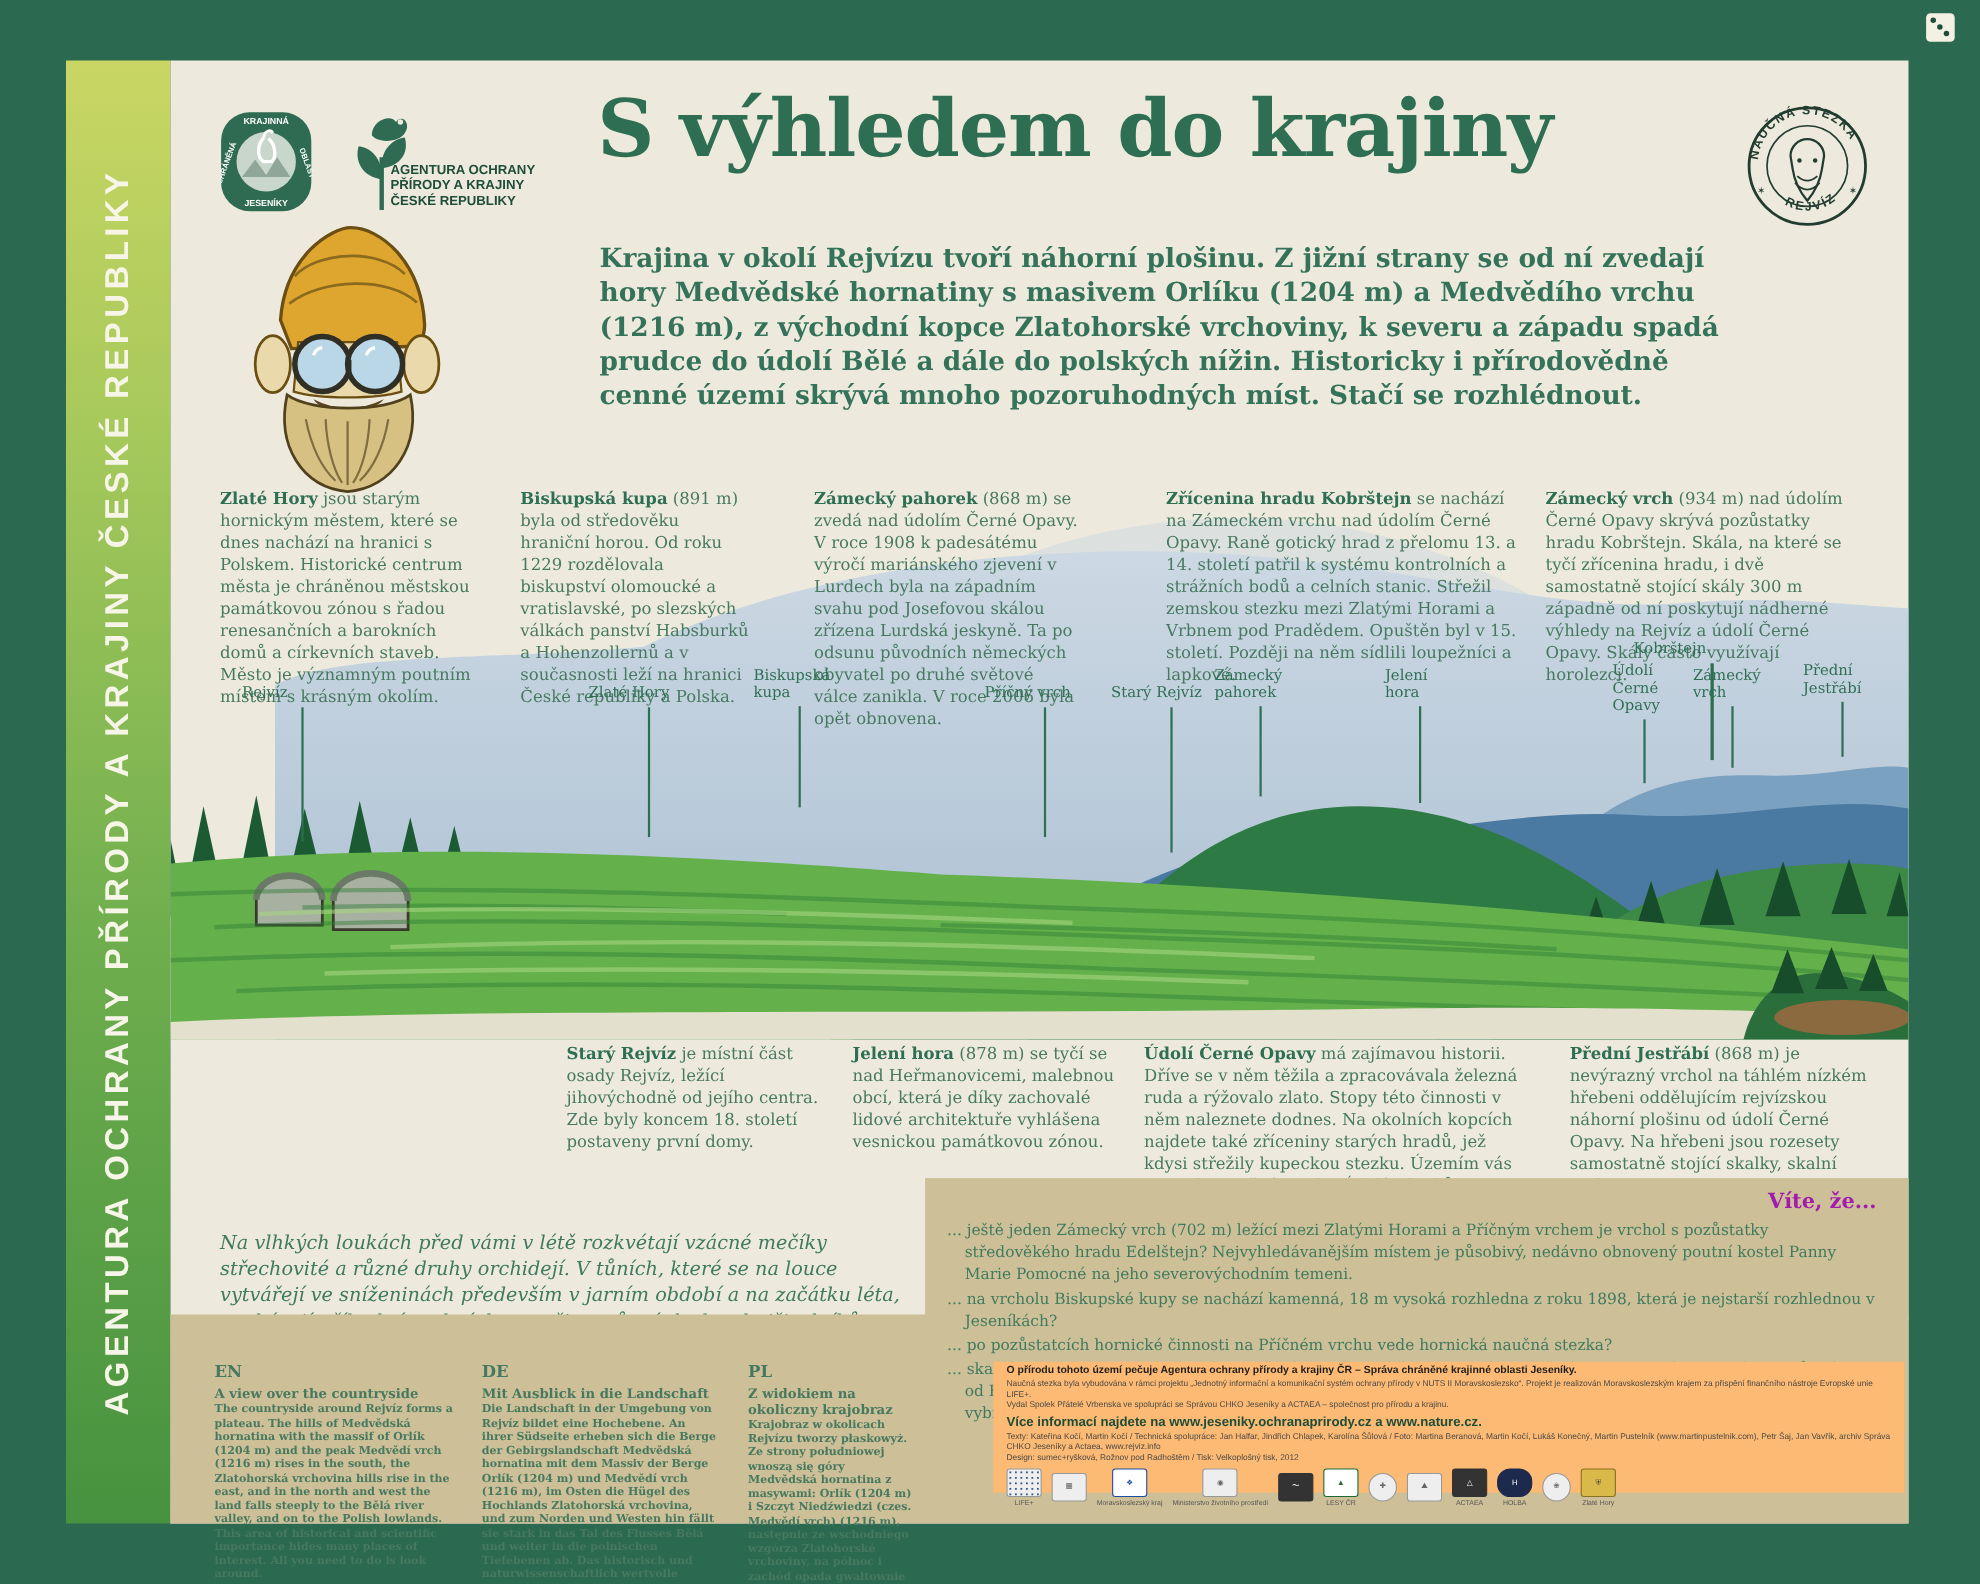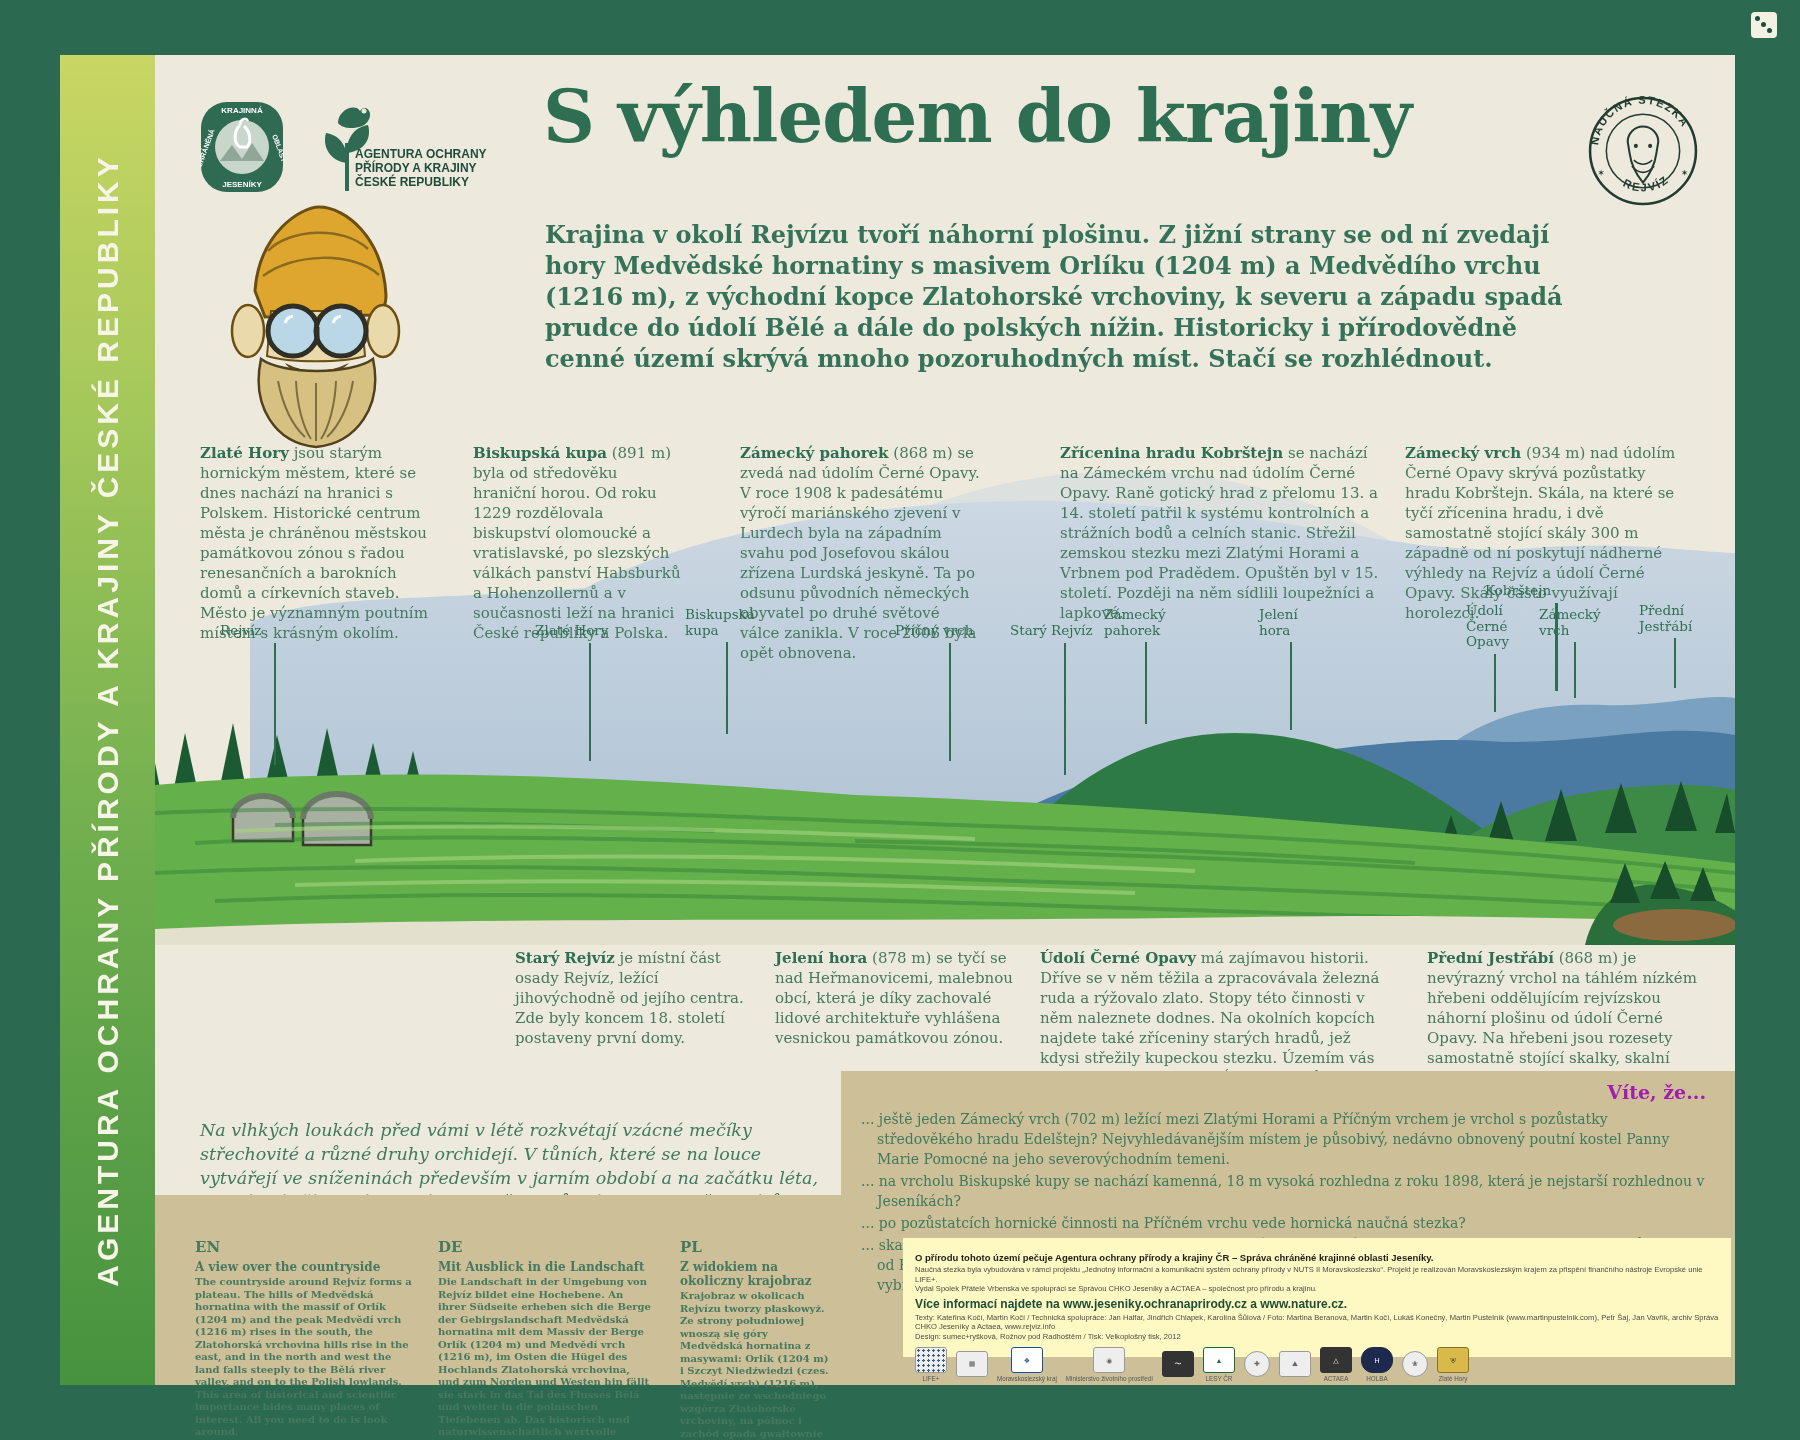--- a/index.html
+++ b/index.html
@@ -28,22 +28,22 @@
         line-height:24px;color:#3f7a5e;}
   .tanA{position:absolute;left:686px;top:1016px;width:894px;height:130px;background:#cdbf97;}
   .tanB{position:absolute;left:0;top:1140px;width:1580px;height:190px;background:#cdbf97;}
   .dyk{position:absolute;left:706px;top:1026px;width:845px;color:#3f7a5e;z-index:4;}
   .dyk h3{margin:0 0 6px 0;font-size:19px;color:#a21caf;text-align:right;}
   .dyk p{margin:0 0 2px 0;font-size:14px;line-height:20px;padding-left:16px;text-indent:-16px;}
   .tr{position:absolute;top:1183px;color:#46795f;z-index:4;}
   .tr .code{font-weight:bold;font-size:15px;margin-bottom:4px;}
   .tr .h{font-weight:bold;font-size:12px;margin-bottom:2px;}
   .tr .b{font-weight:bold;font-size:10px;line-height:12.5px;}
-  .fbox{position:absolute;left:748px;top:1183px;width:828px;height:119px;background:#fef9c3;
-        z-index:6;padding:14px 12px;box-sizing:border-box;font-family:"Liberation Sans",sans-serif;}
+  .fbox{position:absolute;left:748px;top:1183px;width:828px;height:119px;background:#fdba74;
+        z-index:6;padding:2px 12px;box-sizing:border-box;font-family:"Liberation Sans",sans-serif;}
   .fbox .b1{font-weight:bold;font-size:9.5px;color:#1d1d1b;margin-bottom:2px;}
   .fbox .s{font-size:7.6px;color:#4a4a45;line-height:9.5px;}
   .fbox .b2{font-weight:bold;font-size:12px;color:#1d4c38;margin:3px 0 2px 0;}
   .logorow{display:flex;align-items:center;gap:9px;margin-top:6px;}
   .lg{display:flex;flex-direction:column;align-items:center;justify-content:center;
       font-size:6.3px;color:#555;text-align:center;line-height:7px;font-family:"Liberation Sans",sans-serif;}
   .lgmark{width:30px;height:24px;border:1px solid #999;border-radius:3px;margin-bottom:2px;
       background:#eee;display:flex;align-items:center;justify-content:center;font-size:7px;color:#666;}
   .lg.dots .lgmark{background-image:radial-gradient(#345a8a 1px,transparent 1.2px);background-size:5px 5px;}
   .lg.blue .lgmark{color:#1b4f9c;border-color:#1b4f9c;background:#fff;}

